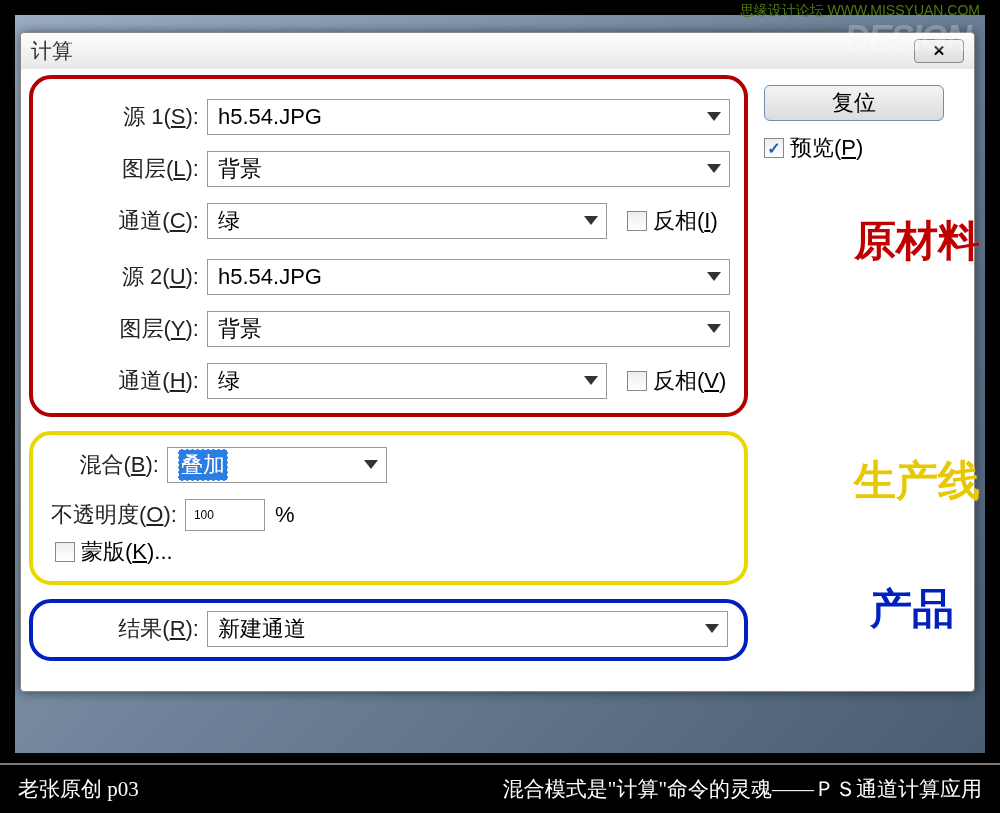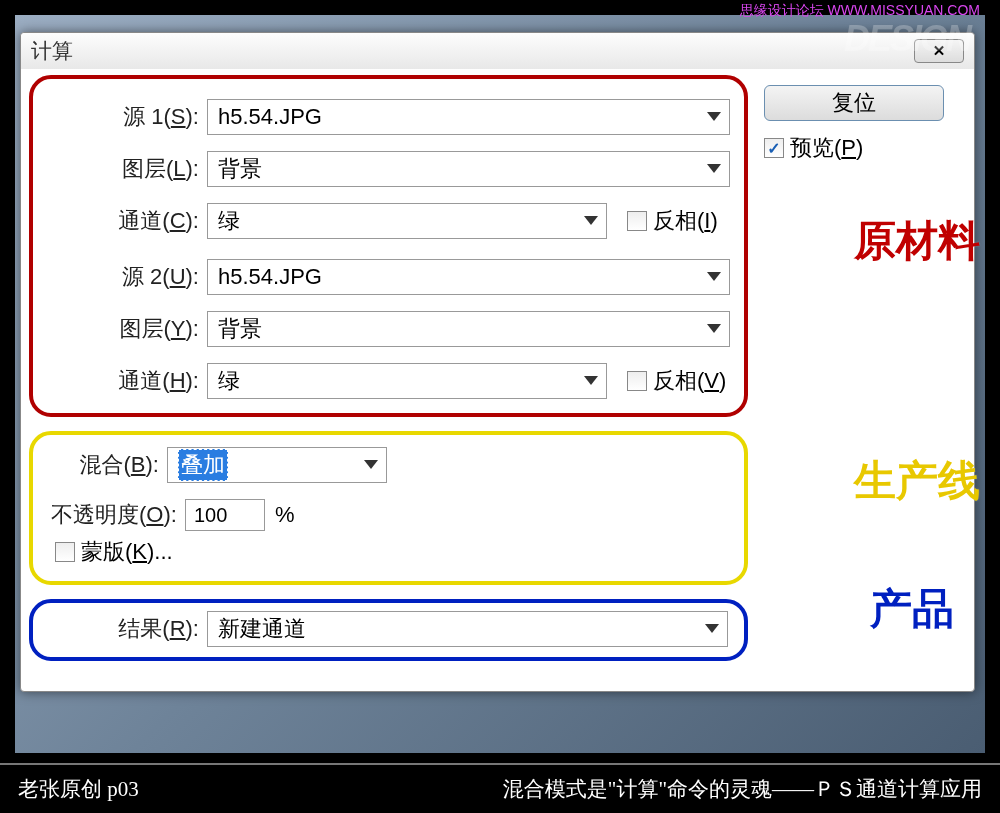--- a/index.html
+++ b/index.html
@@ -27,38 +27,38 @@
     .row-label u { text-decoration: underline; }
     .dropdown { flex: 1; height: 36px; border: 1px solid #999; background: #fff; display: flex; align-items: center; padding: 0 30px 0 10px; font-size: 22px; position: relative; cursor: pointer; }
     .dropdown-arrow { position: absolute; right: 8px; top: 12px; width: 0; height: 0; border-left: 7px solid transparent; border-right: 7px solid transparent; border-top: 9px solid #333; }
     .dropdown-selected { background: #2a7de1; color: #fff; border: 1px dashed #fff; padding: 0 2px; }
     .dropdown-narrow { flex: 0 0 220px; }
     
     .checkbox-inline { display: flex; align-items: center; margin-left: 20px; font-size: 22px; justify-content: flex-end; }
     .checkbox-box { width: 20px; height: 20px; border: 1px solid #888; background: linear-gradient(#eee, #fff); margin-right: 6px; display: flex; align-items: center; justify-content: center; }
     .checkbox-box.checked::after { content: "✓"; color: #1a5fb4; font-size: 16px; font-weight: bold; }
     
-    .text-input { width: 80px; height: 32px; border: 1px solid #999; padding: 0 8px; font-size: 20px; margin-right: 10px; }
+    .text-input { width: 80px; height: 32px; border: 1px solid #999; padding: 0 8px; font-size: 12px; margin-right: 10px; }
     .pct { font-size: 22px; }
     .mask-row { display: flex; align-items: center; margin: 4px 0 2px 8px; font-size: 22px; }
     
     .btn { height: 36px; width: 180px; margin-bottom: 12px; border: 1px solid #6b8fb0; border-radius: 6px; display: flex; align-items: center; justify-content: center; font-size: 22px; cursor: pointer; }
     .btn-primary { background: linear-gradient(#d8f0ff, #a0d8ff); }
     .btn-secondary { background: linear-gradient(#f4f4f4, #dcdcdc); }
     
     .preview-row { display: flex; align-items: center; font-size: 22px; margin-top: 6px; }
     
     .anno { position: absolute; font-size: 42px; font-weight: bold; font-family: "STKaiti", KaiTi, serif; text-shadow: 0 0 2px rgba(255,255,255,0.3); }
     .anno-red { color: #c00000; }
     .anno-yellow { color: #e8c800; }
     .anno-blue { color: #0020c0; }
     
     .footer { position: absolute; bottom: 0; left: 0; right: 0; height: 50px; background: #000; border-top: 2px solid #777; display: flex; align-items: center; justify-content: space-between; padding: 15px 18px; color: #fff; font-size: 21px; font-family: SimSun, serif; }
     
-    .watermark-top { position: absolute; top: 2px; right: 20px; color: #d946ef; font-size: 14px; z-index: 100; }
+    .watermark-top { position: absolute; top: 2px; right: 20px; color: #4d7c0f; font-size: 14px; z-index: 100; }
     .watermark-logo { position: absolute; top: 18px; right: 30px; color: rgba(255,255,255,0.25); font-size: 36px; font-weight: bold; font-style: italic; z-index: 100; letter-spacing: -2px; }
   </style>
 </head>
 <body>
 
 <div class="watermark-top">思缘设计论坛  WWW.MISSYUAN.COM</div>
 <div class="watermark-logo">DESIGN</div>
 
 <div class="dialog-backdrop"></div>
 

